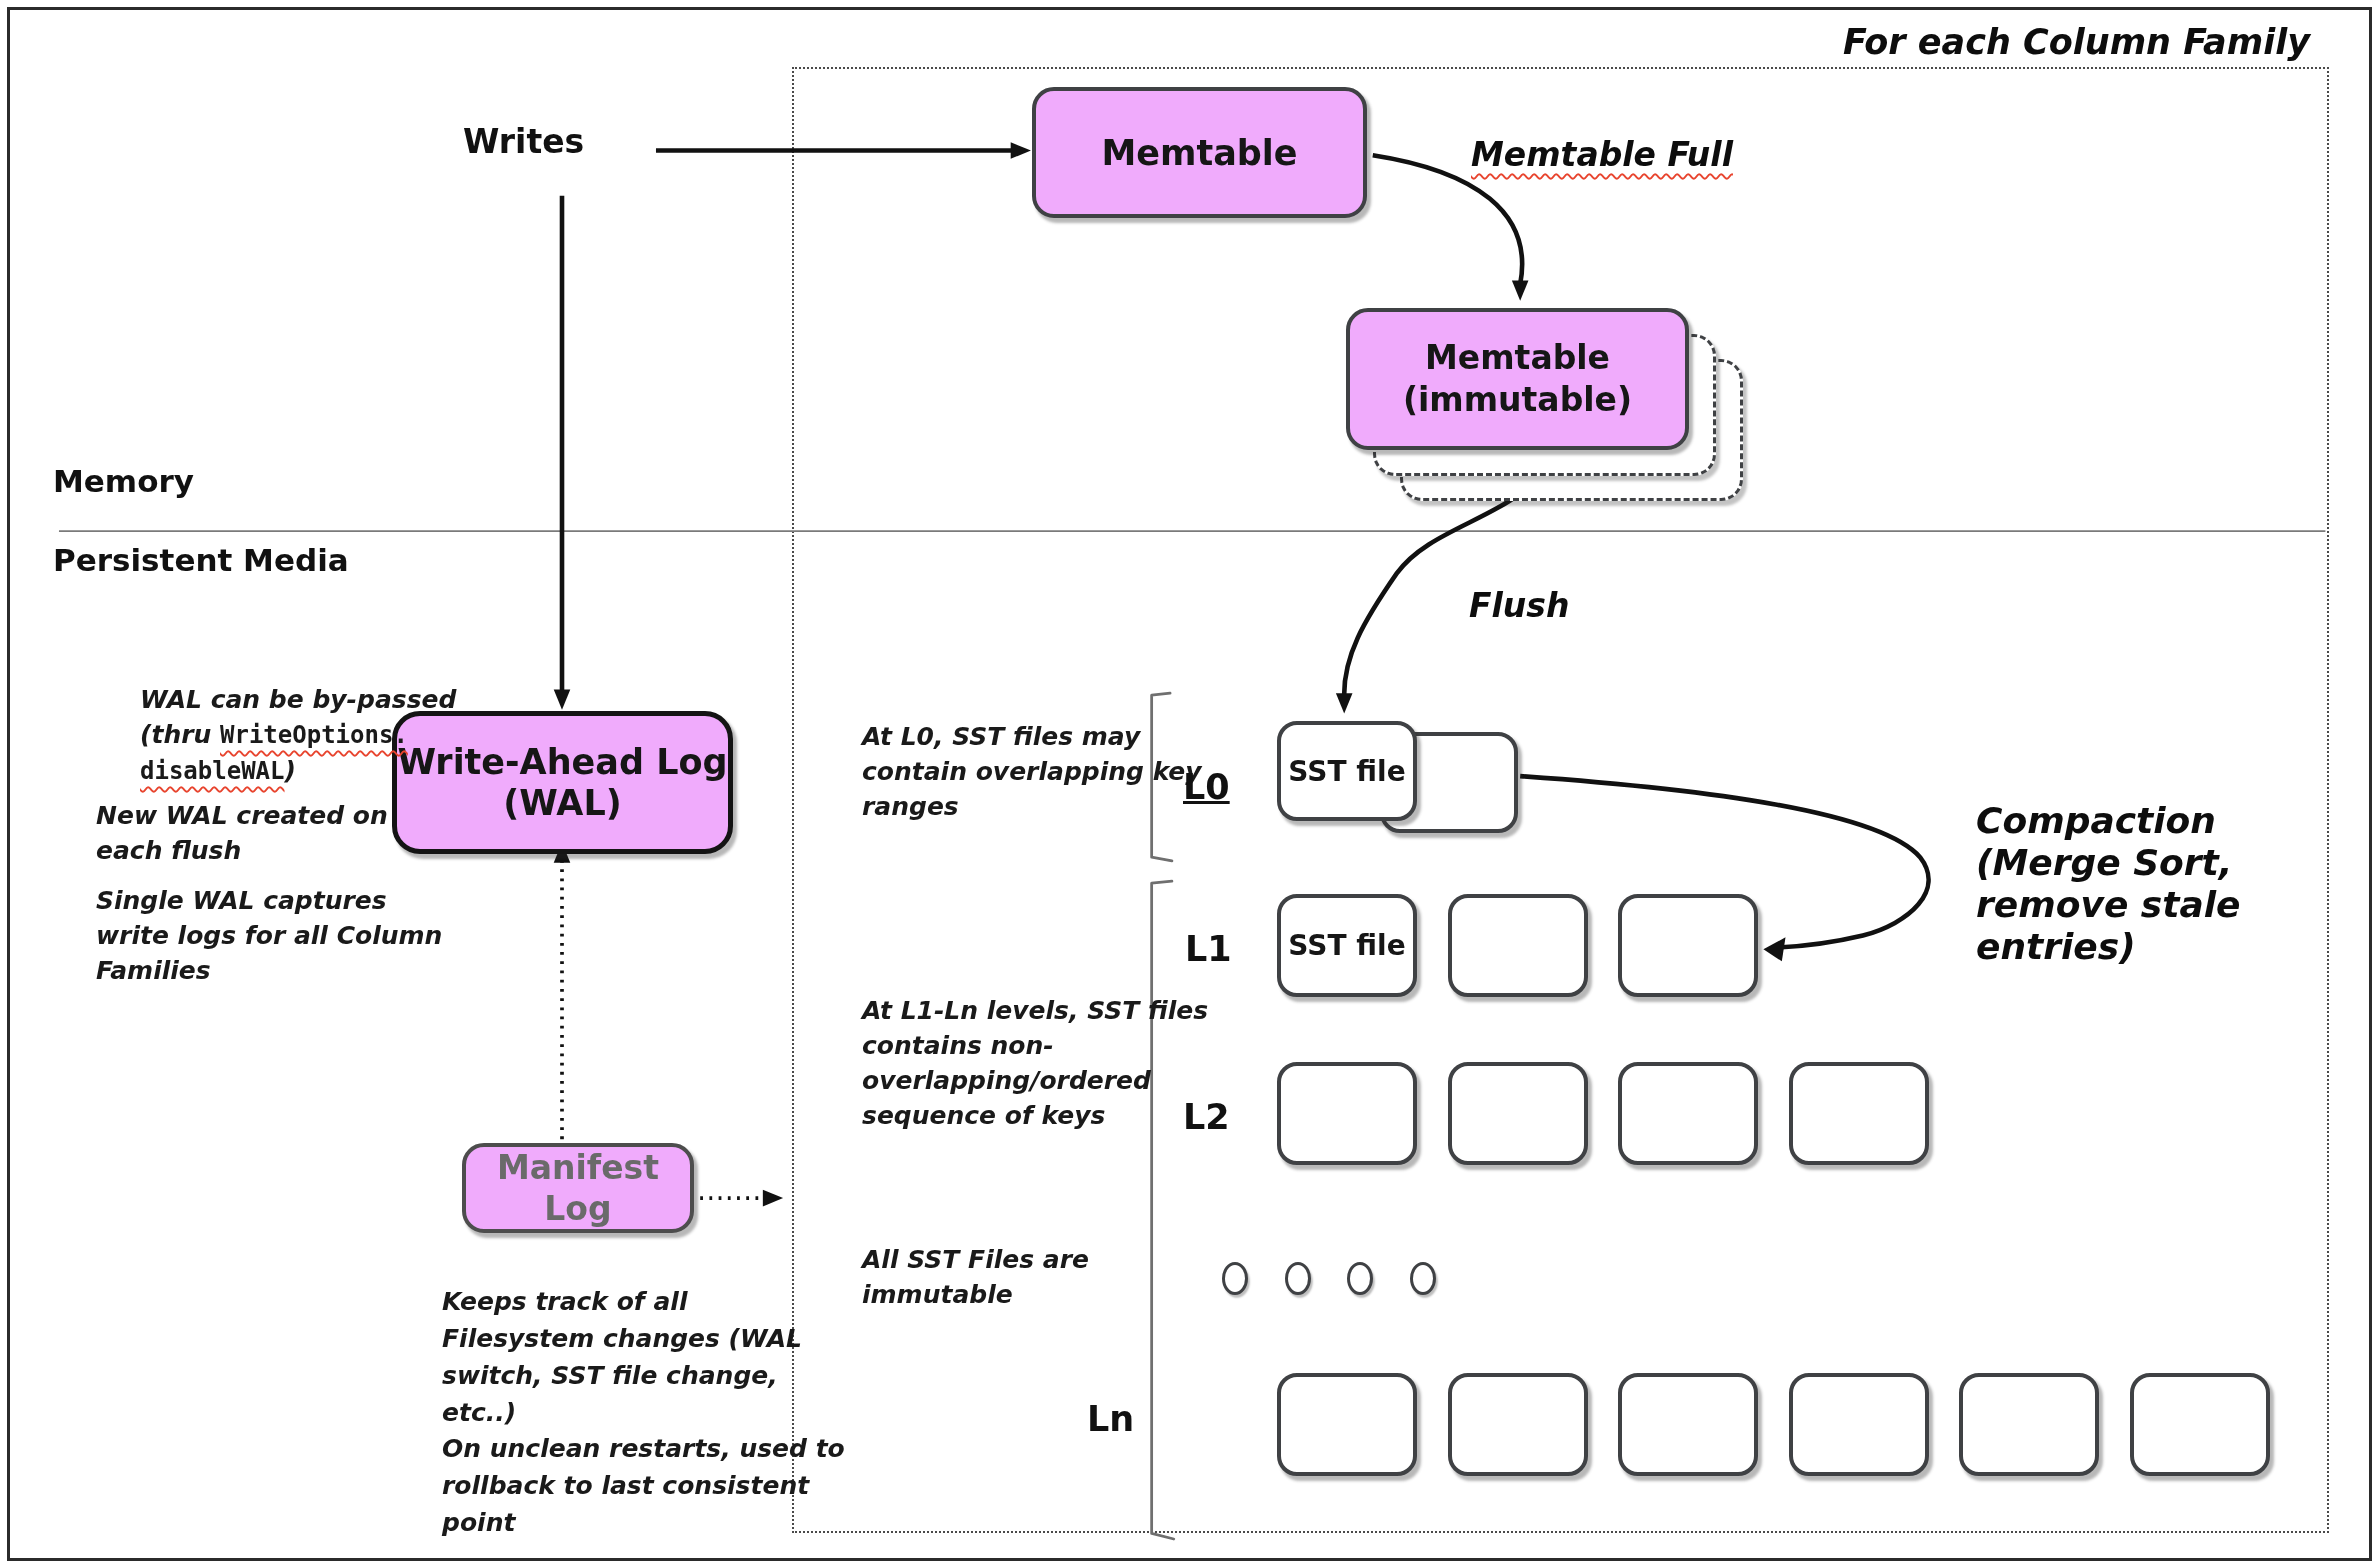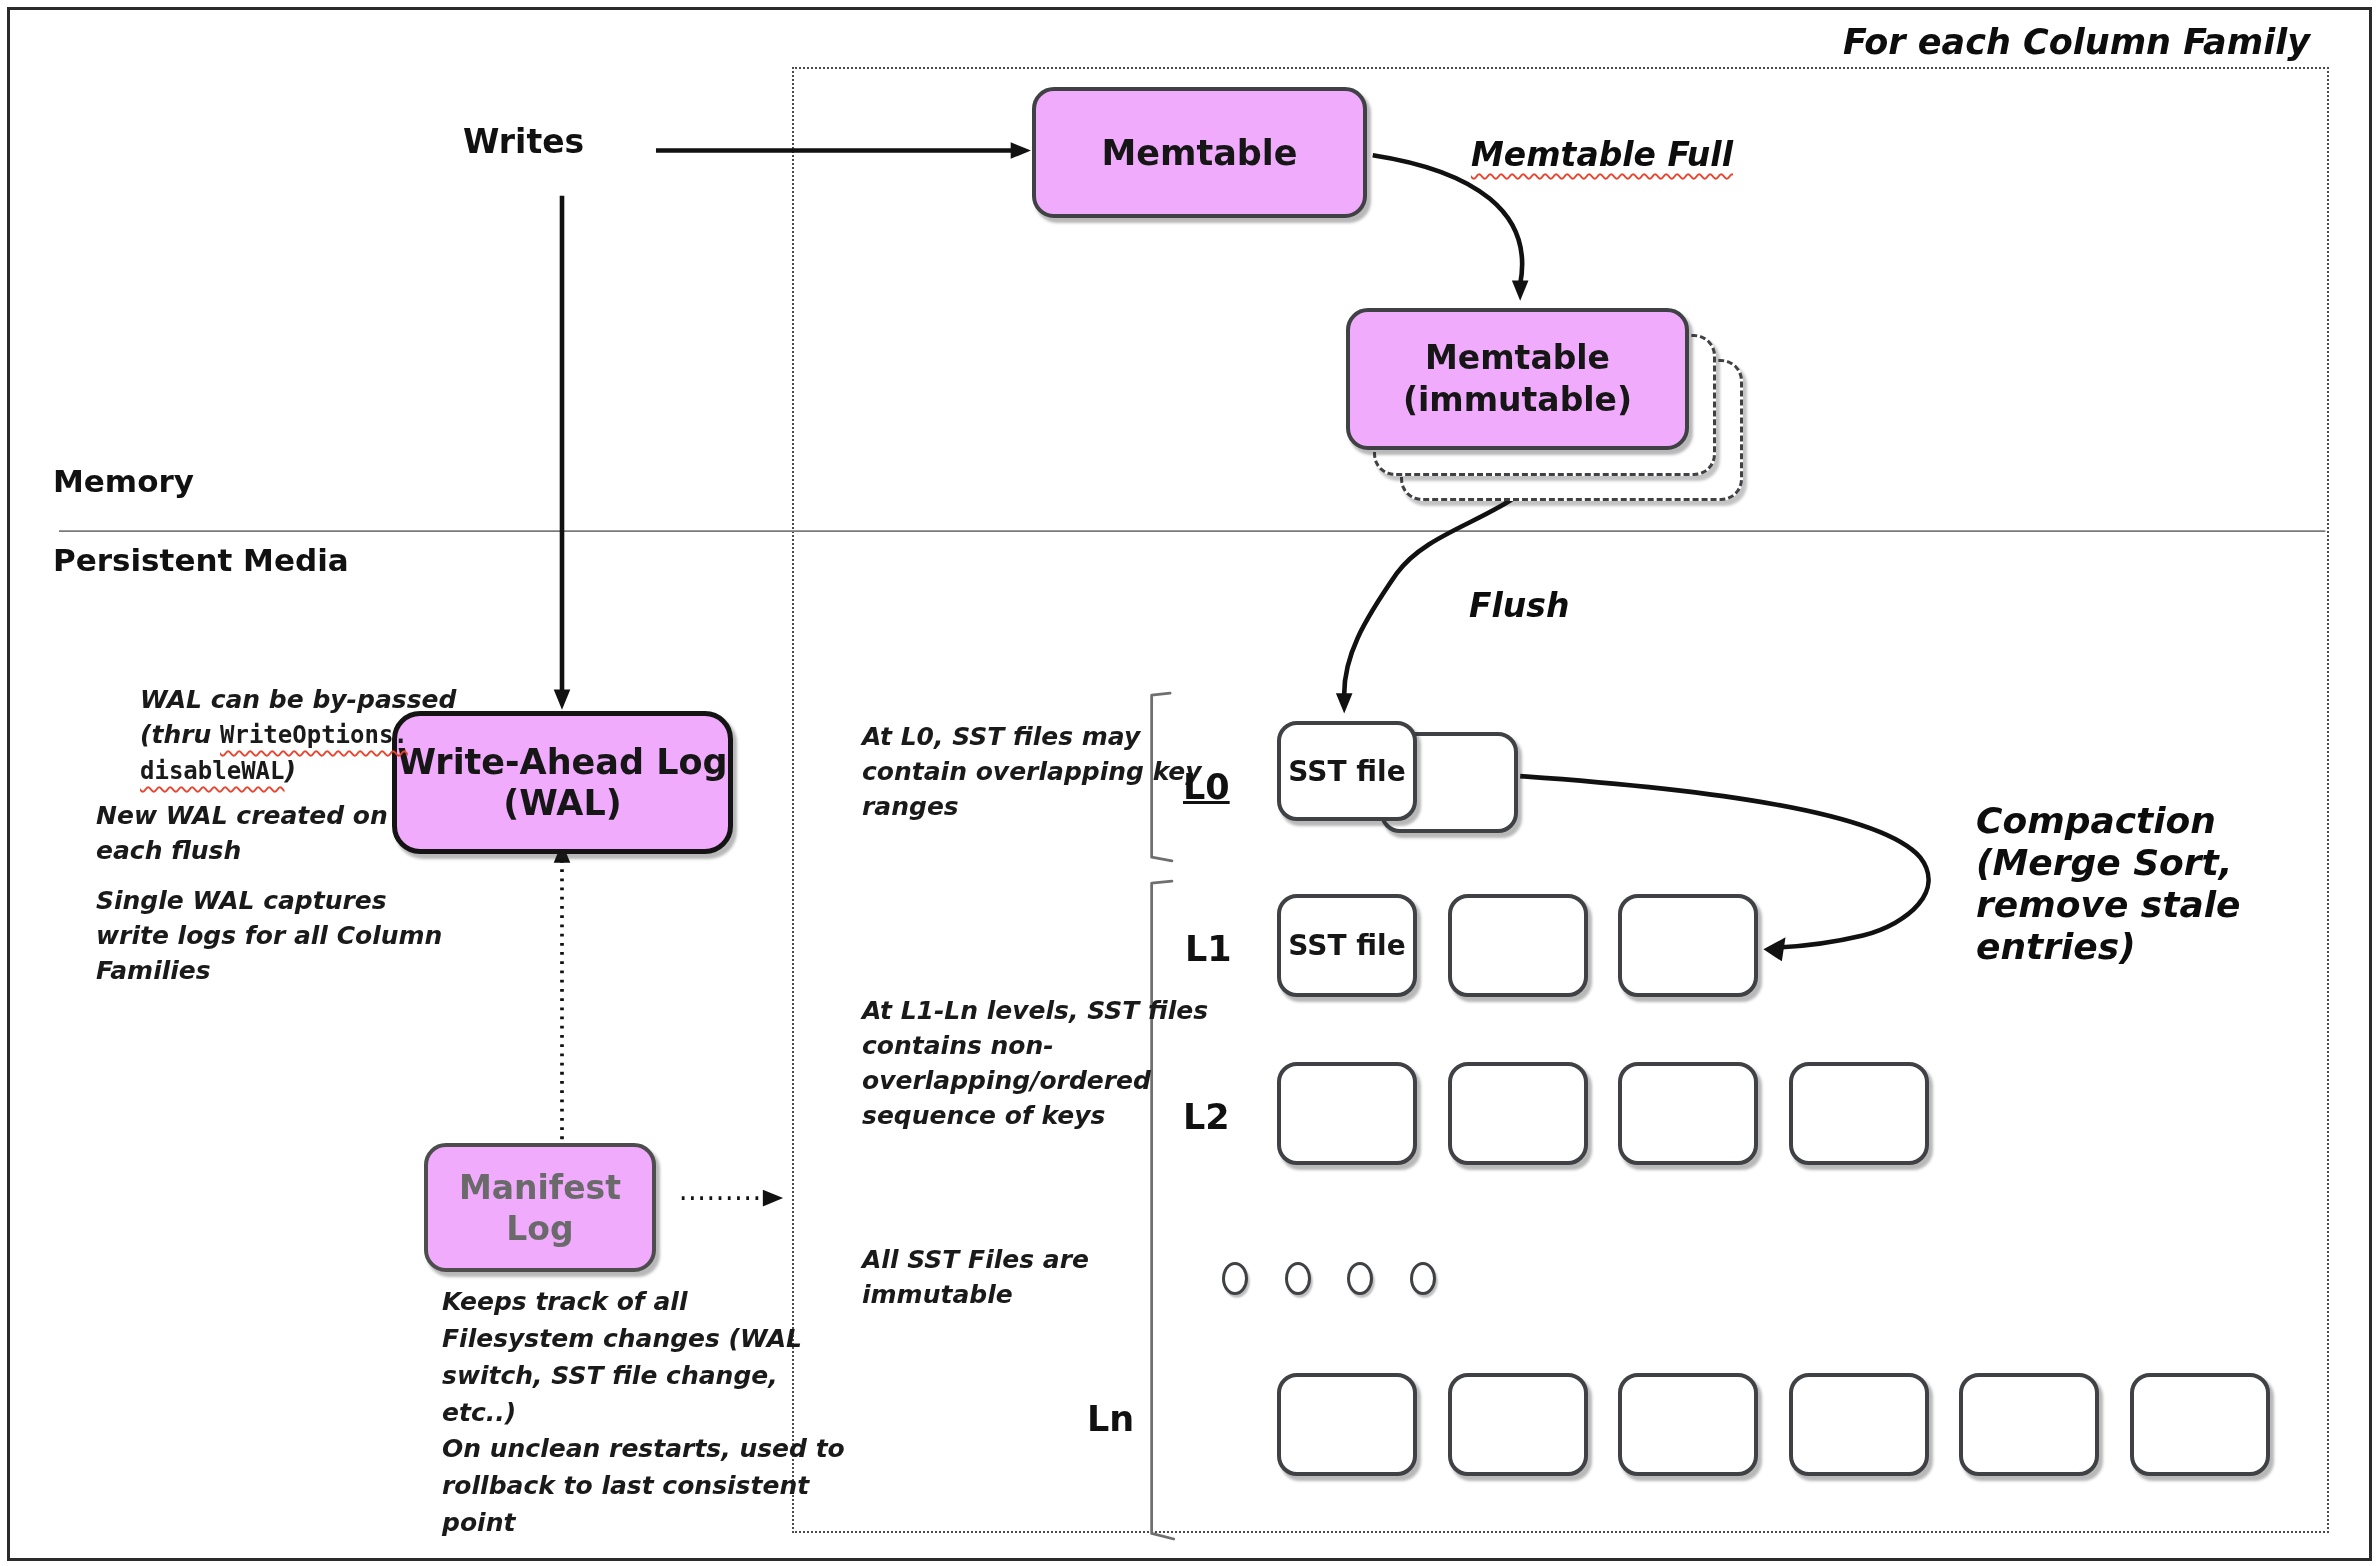--- a/index.html
+++ b/index.html
@@ -104,21 +104,21 @@
   <div class="note" style="left:96px;top:798px;">
     <div>New WAL created on</div>
     <div>each flush</div>
   </div>
   <div class="note" style="left:96px;top:883px;">
     <div>Single WAL captures</div>
     <div>write logs for all Column</div>
     <div>Families</div>
   </div>
 
-  <div class="node" style="left:424px;top:1143px;width:232px;height:129px;border-color:#4d4d4d;">
+  <div class="node" style="left:462px;top:1143px;width:232px;height:90px;border-color:#4d4d4d;">
     <span class="bl" style="font-size:33px;line-height:41px;color:#6a6a6a;">Manifest</span>
     <span class="bl" style="font-size:33px;line-height:41px;color:#6a6a6a;">Log</span>
   </div>
   <div class="note" style="left:442px;top:1283px;line-height:37px;">
     <div>Keeps track of all</div>
     <div>Filesystem changes (WAL</div>
     <div>switch, SST file change,</div>
     <div>etc..)</div>
   </div>
   <div class="note" style="left:442px;top:1430px;line-height:37px;">

